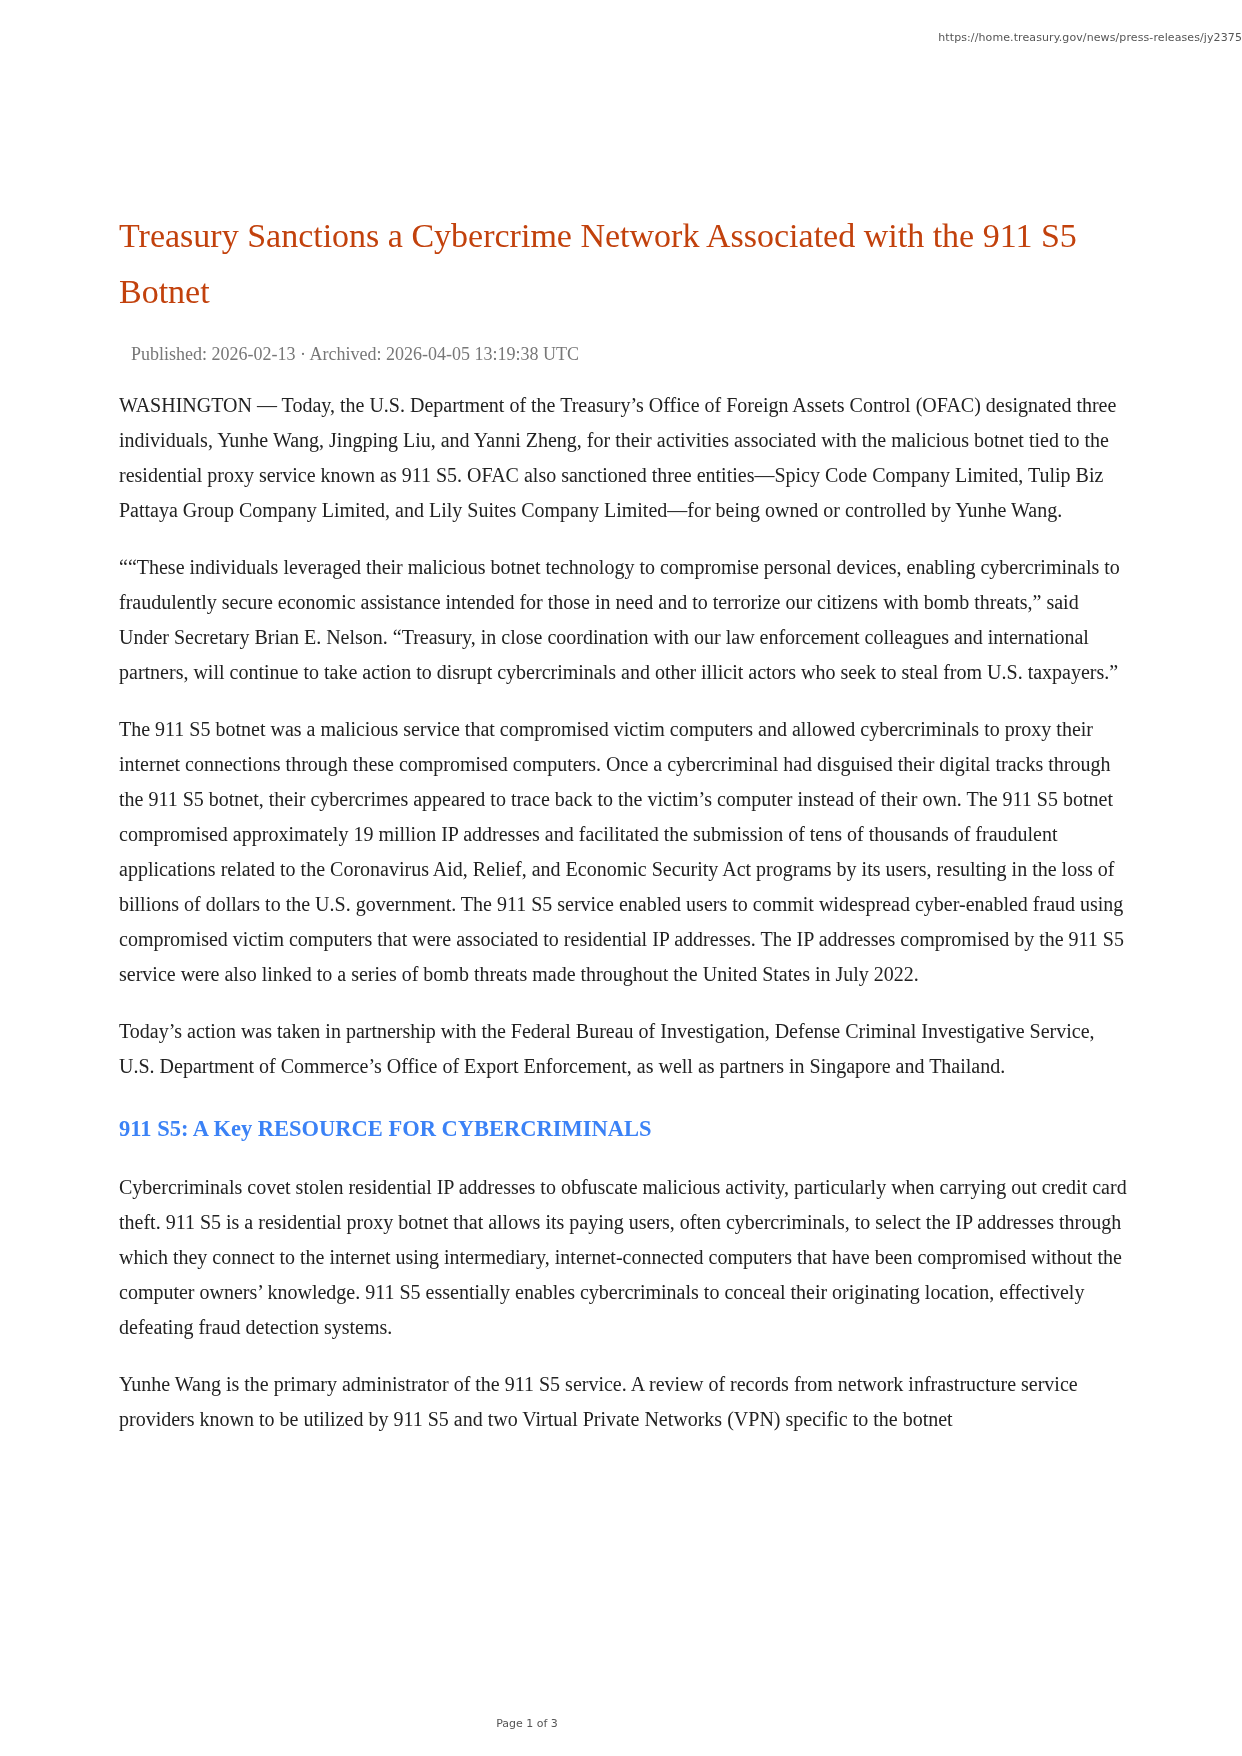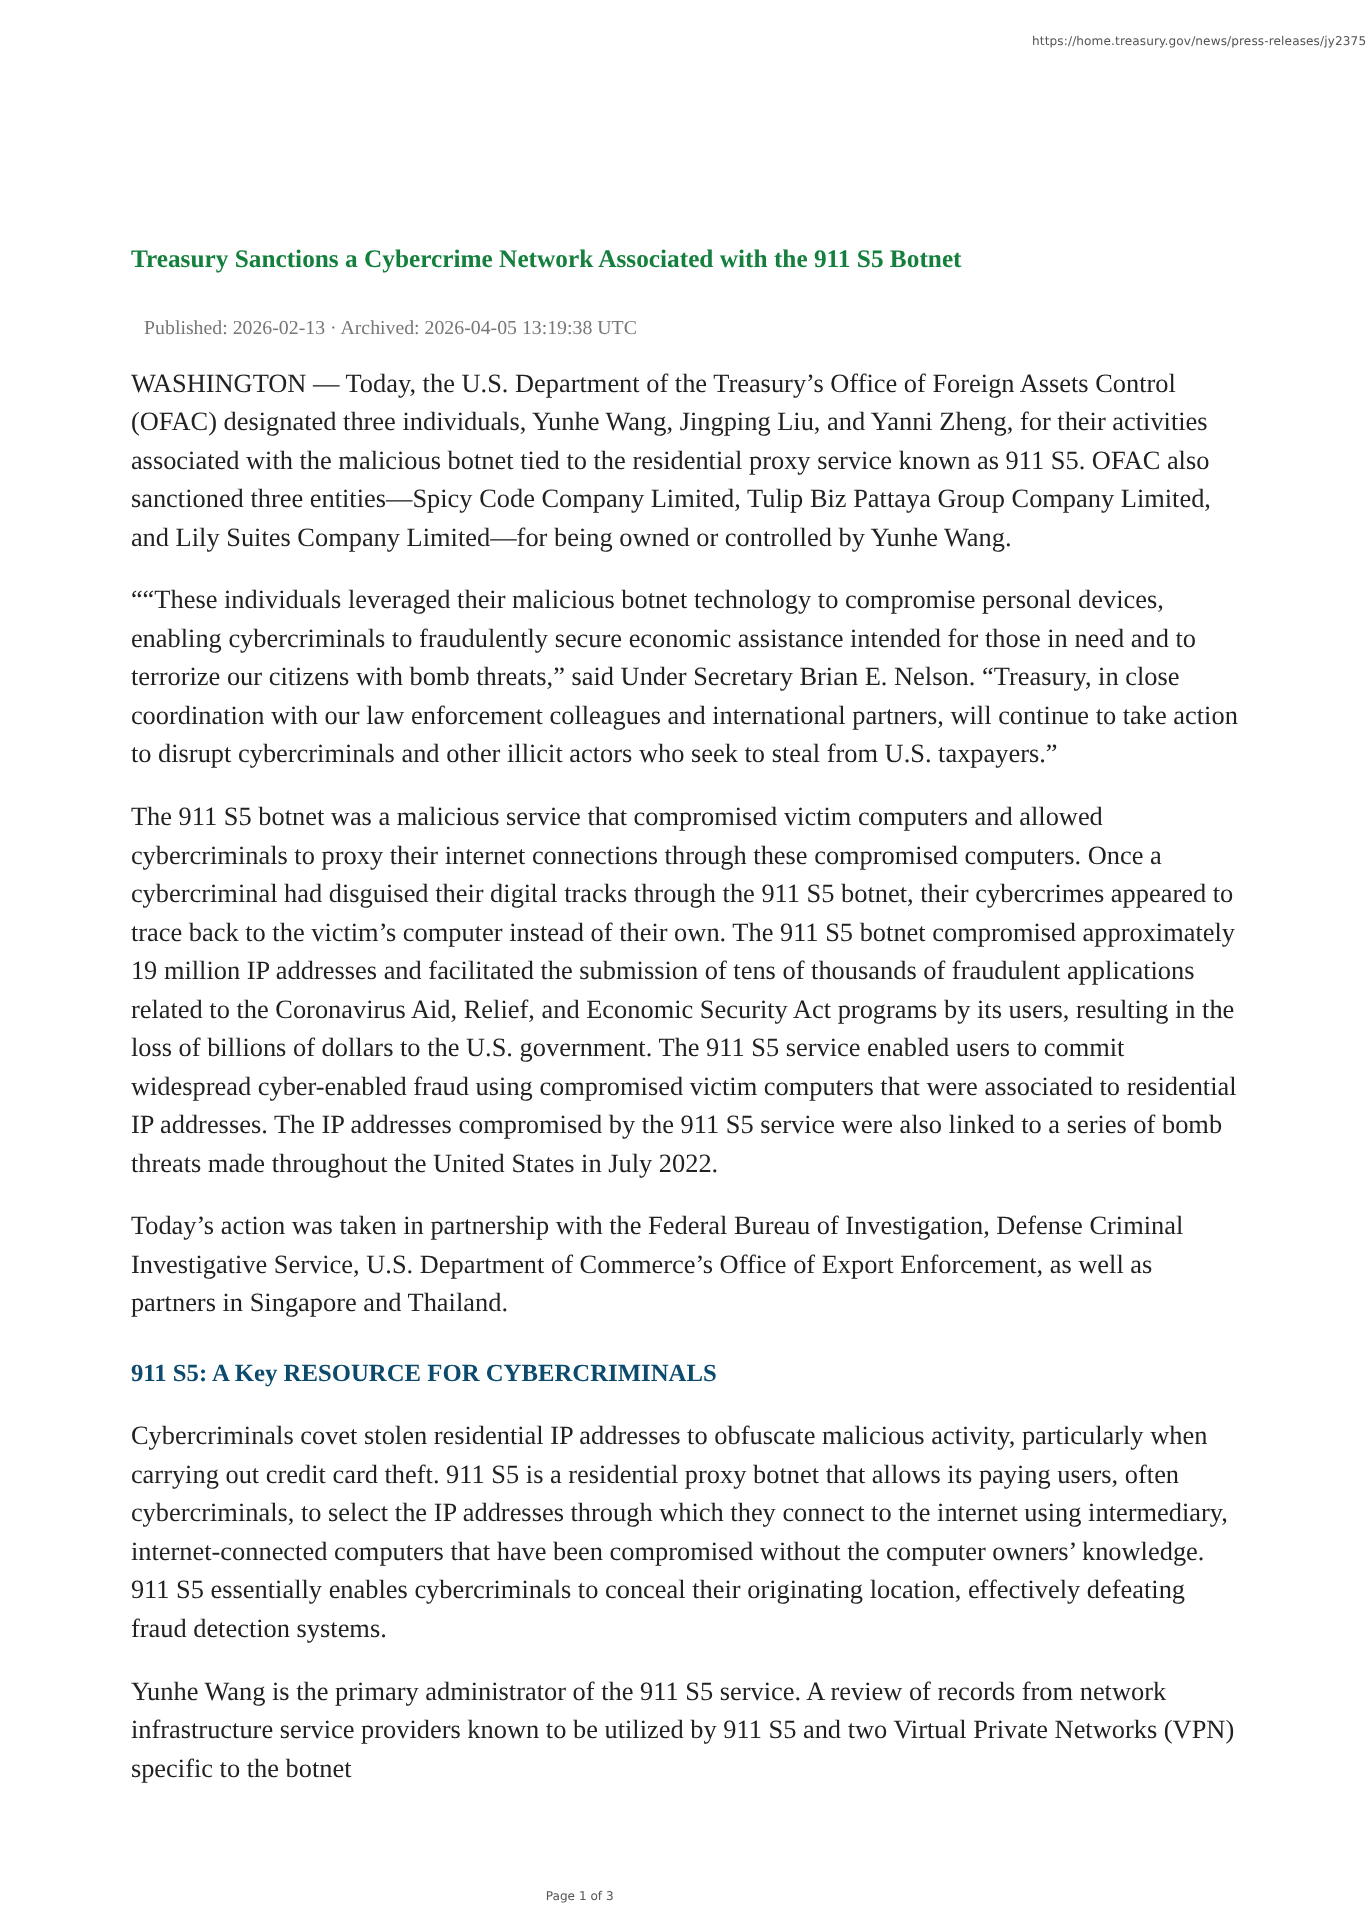--- a/index.html
+++ b/index.html
@@ -27,50 +27,50 @@
     }
     .article {
       position: absolute;
       top: 208px;
       left: 119px;
       width: 1010px;
       font-family: "Liberation Serif", serif;
     }
     .title {
       font-family: "Liberation Serif", serif;
-      font-weight: bold;
-      font-size: 23px;
+      font-weight: normal;
+      font-size: 34px;
       line-height: 56px;
       margin: 0;
-      color: #15803d;
+      color: #c2410c;
     }
     .meta {
       margin-top: 20px;
       font-size: 18px;
       color: #777777;
       line-height: 28px;
       margin-left: 12px;
     }
     .para {
       margin: 0;
       margin-top: 22px;
-      font-size: 24px;
+      font-size: 20px;
       line-height: 35px;
       color: #222222;
     }
     .para.first {
       margin-top: 20px;
     }
     .section-heading {
       margin: 0;
       margin-top: 28px;
       font-size: 22.5px;
       font-weight: bold;
       line-height: 34px;
-      color: #0c4a6e;
+      color: #3b82f6;
     }
     .section-heading + .para {
       margin-top: 24px;
     }
     .strong {
       font-weight: normal;
     }
     .page-footer {
       position: absolute;
       top: 1717px;

